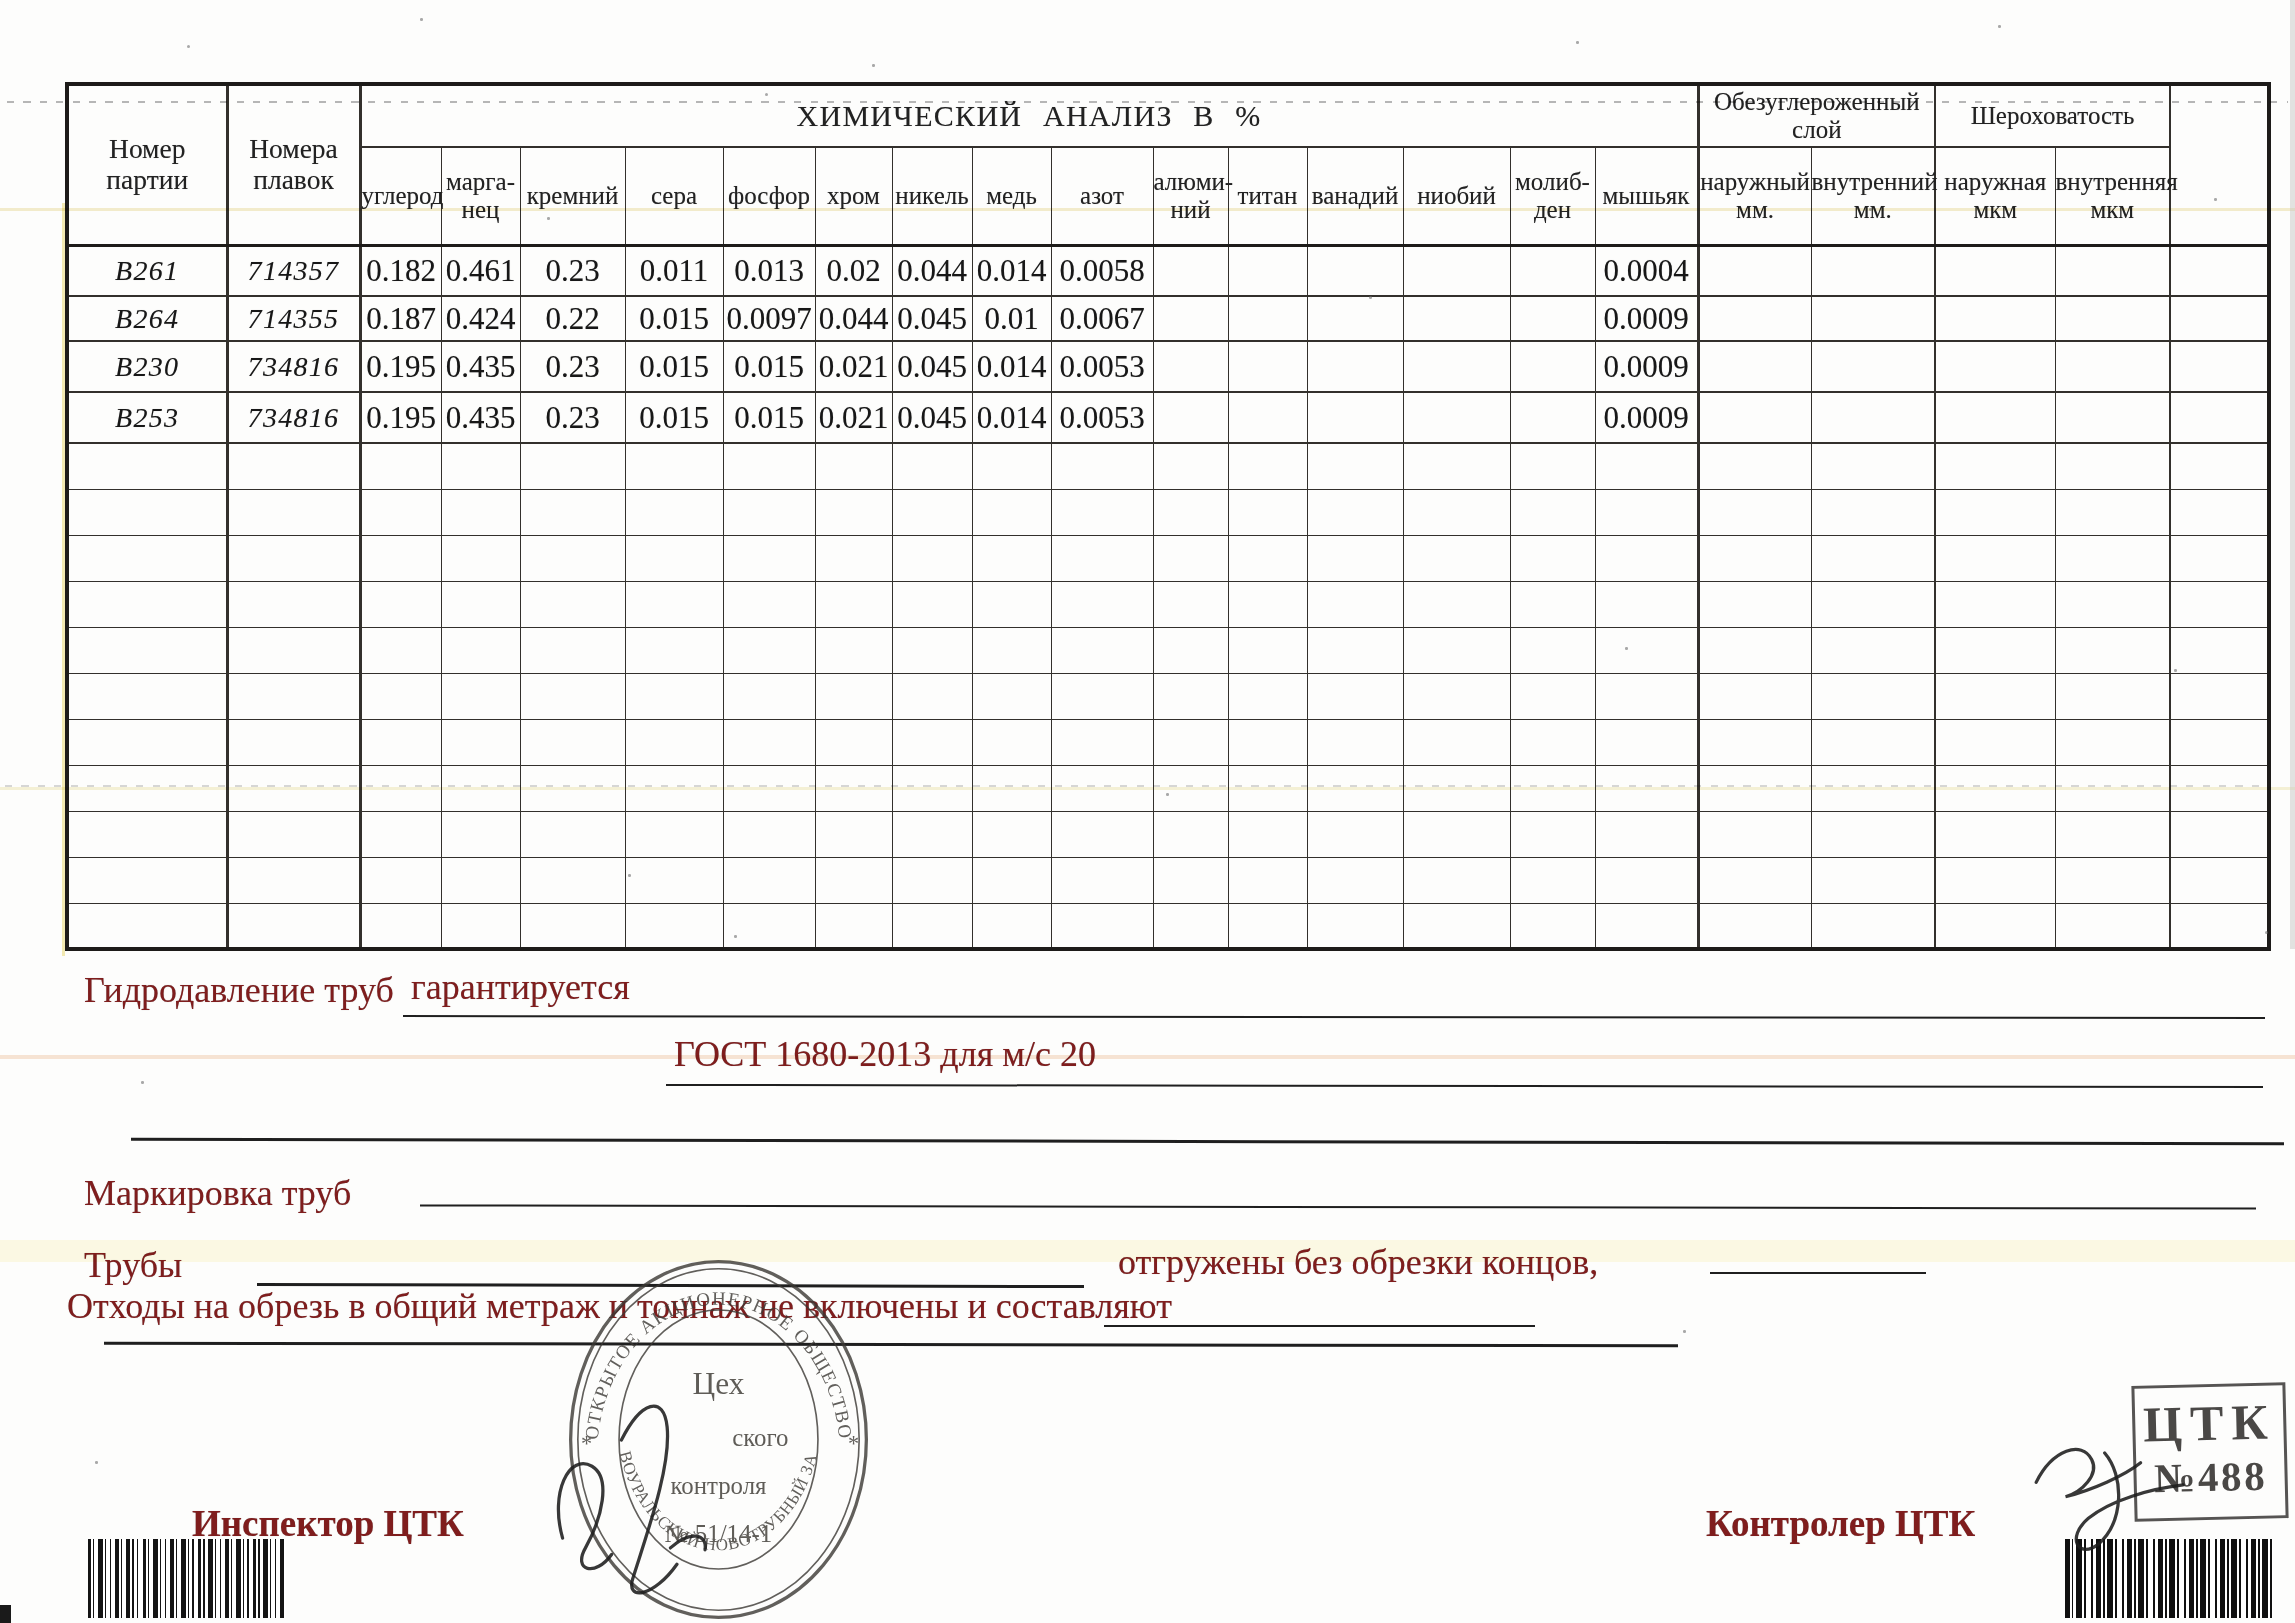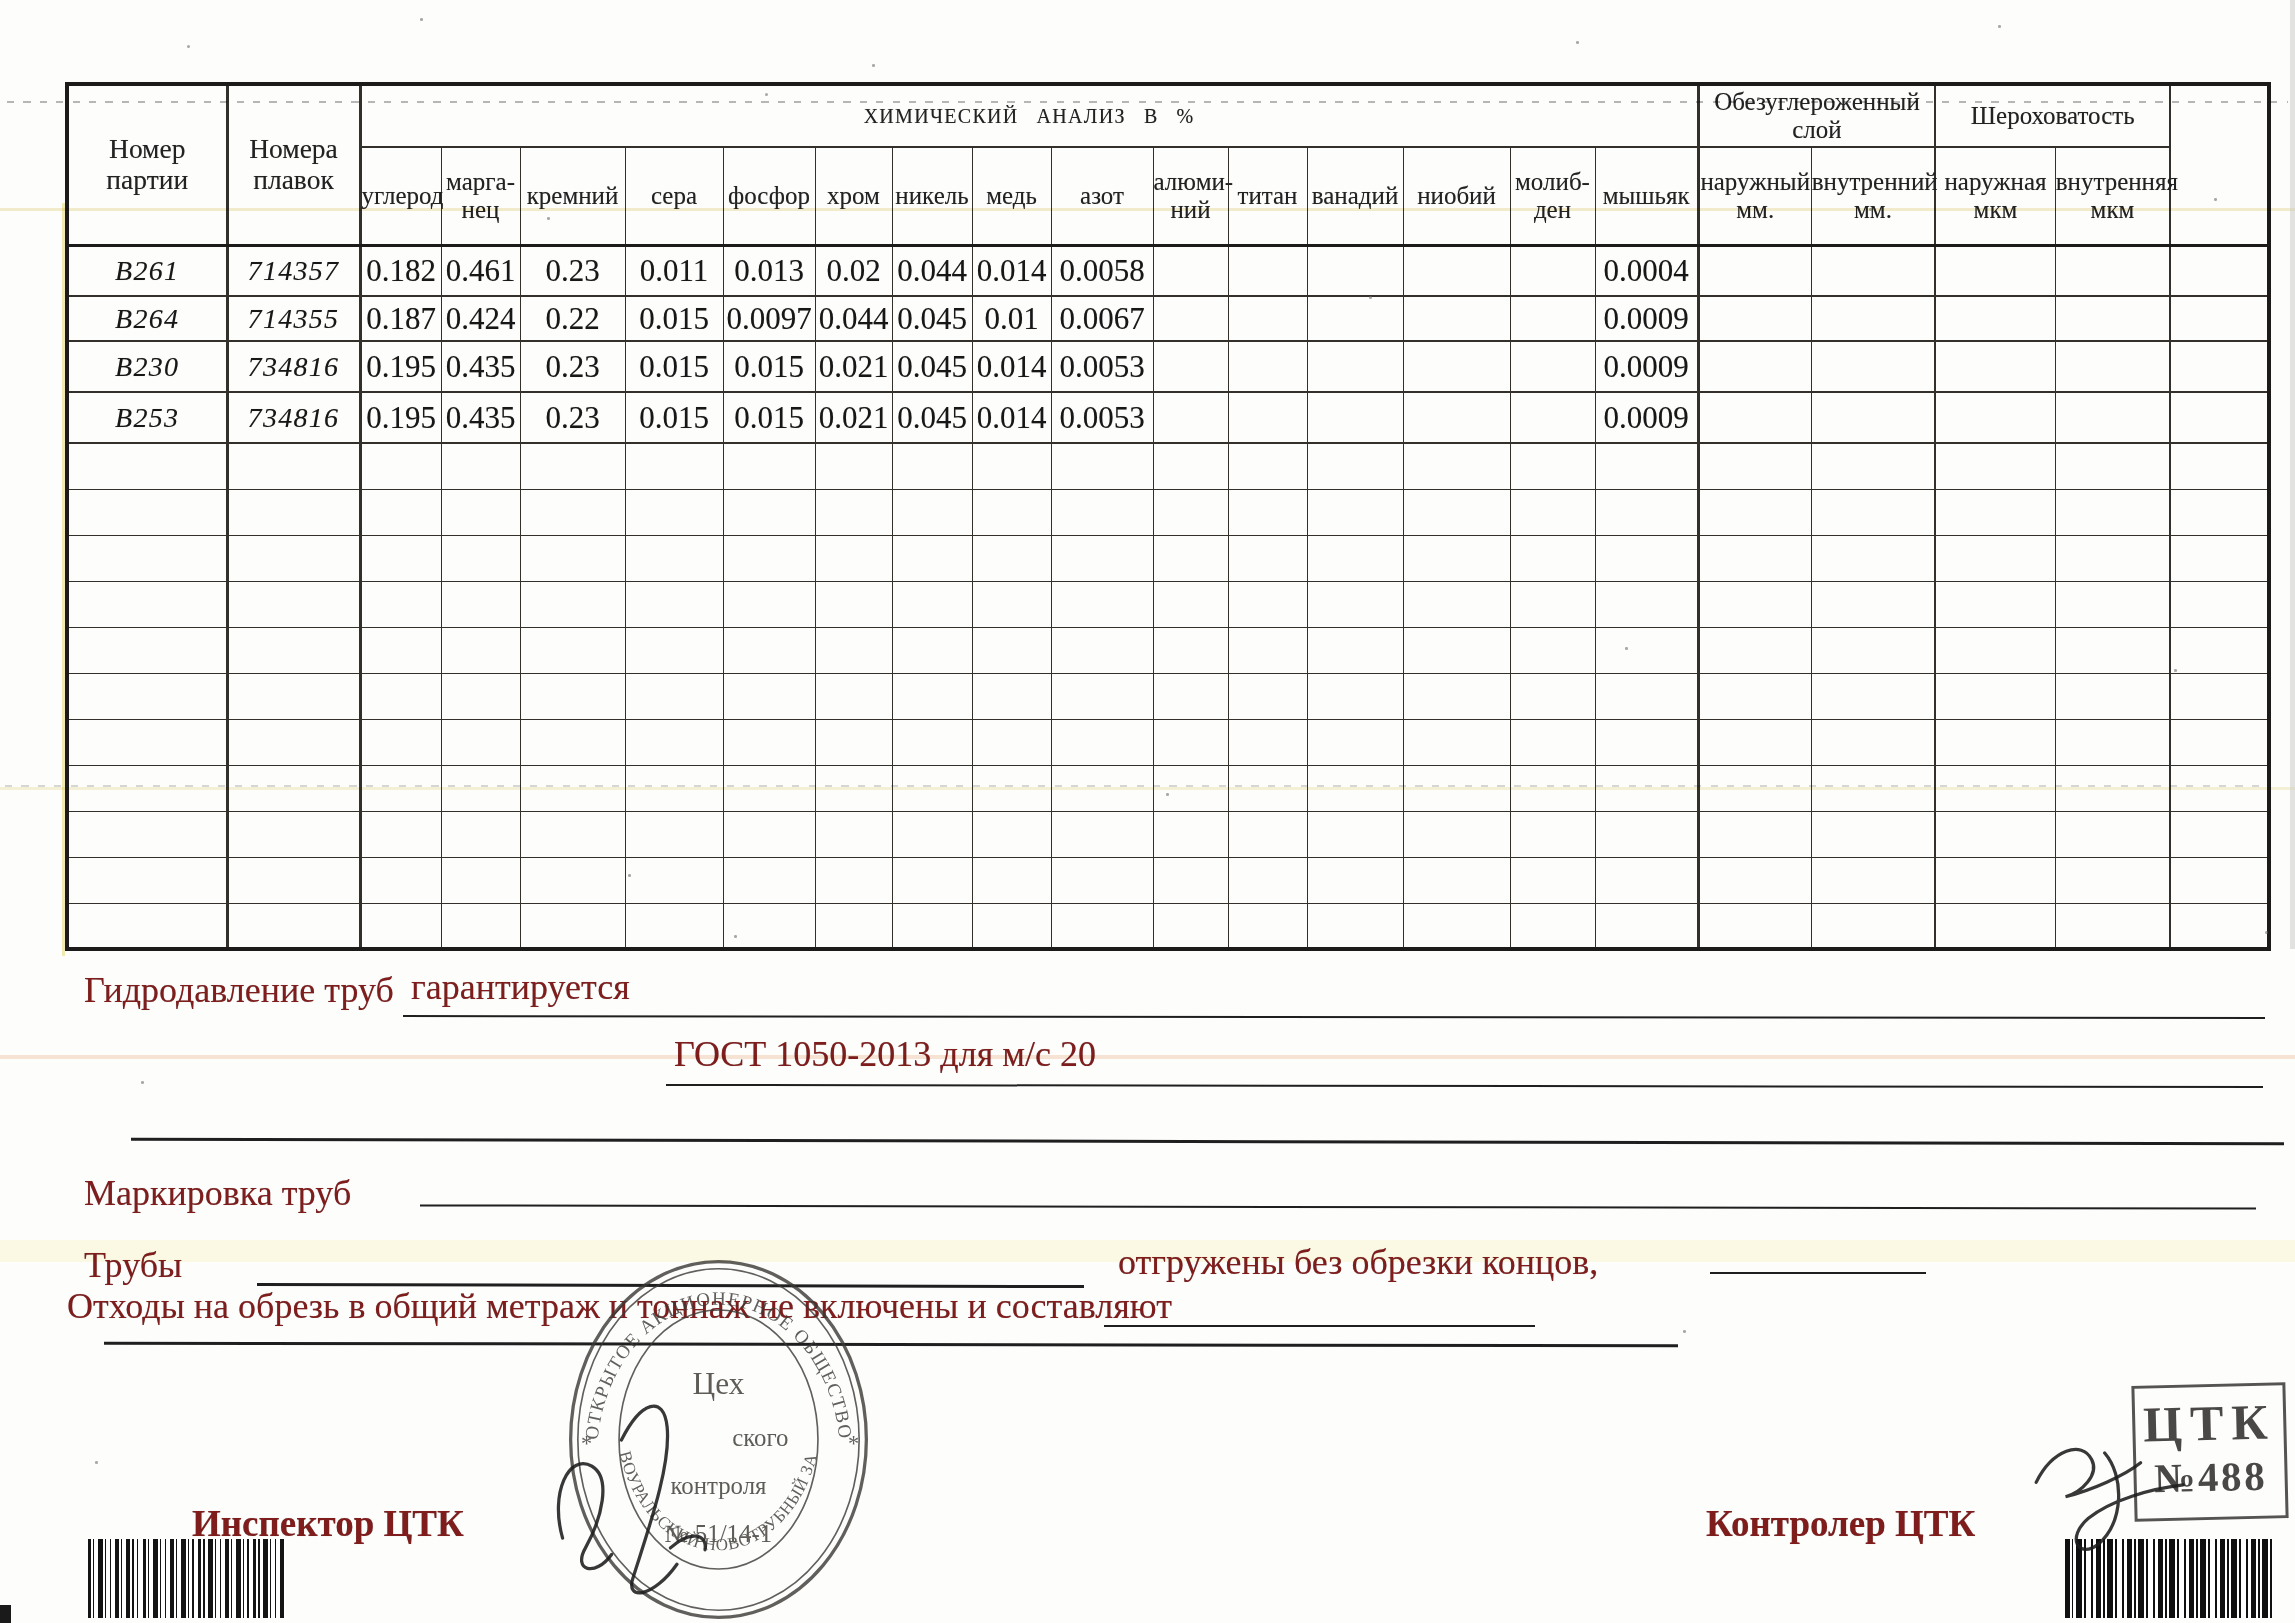--- a/index.html
+++ b/index.html
@@ -8,21 +8,21 @@
   .page{position:absolute;inset:0;background:#fdfdfc;}
 
   
   #tbl{position:absolute;left:65px;top:82px;width:2201px;border-collapse:collapse;
        table-layout:fixed;border:4.6px solid #1d1b19;}
   #tbl th,#tbl td{border:1.3px solid #33302c;font-weight:normal;text-align:center;
        vertical-align:middle;padding:0;white-space:pre-line;overflow:visible;
        text-shadow:0 0 0.7px rgba(20,20,20,.35);}
   #tbl th{font-size:25px;line-height:1.12;color:#222;}
   #tbl .hp{font-size:27.5px;}
-  #tbl .title{font-size:20px;letter-spacing:1.3px;word-spacing:11.8px;}
+  #tbl .title{font-size:30px;letter-spacing:1.3px;word-spacing:11.8px;}
   #tbl .grp{font-size:25px;}
   #tbl .g{border-bottom-width:2px;}
   #tbl .sh{border-bottom:3.3px solid #1d1b19;}
   #tbl .span2{border-bottom:3.3px solid #1d1b19;}
   #tbl td{font-size:31px;color:#171717;}
   #tbl td.id-col{font-size:28px;letter-spacing:1.3px;font-style:italic;}
   #tbl .vT{border-left-width:3.9px;}
   #tbl .vM{border-left-width:2px;}
   #tbl tr.data td{border-bottom-width:2px;}
 
@@ -487,21 +487,21 @@
           <td class=""></td>
           <td class=" vM"></td>
         </tr>
       </tbody>
   </table>
 
   <div class="txt" style="left:84px;top:969px;">Гидродавление труб</div>
   <div class="txt" style="left:411px;top:966px;">гарантируется</div>
   <div class="ln" style="left:403px;top:1016px;width:1862px;transform:rotate(0.06deg);"></div>
 
-  <div class="txt" style="left:674px;top:1033px;">ГОСТ 1050-2013 для м/с 20</div>
+  <div class="txt" style="left:674px;top:1033px;">ГОСТ 1680-2013 для м/с 20</div>
   <div class="ln" style="left:666px;top:1085px;width:1597px;transform:rotate(0.08deg);"></div>
 
   <div class="ln" style="left:131px;top:1140px;width:2153px;height:2.6px;transform:rotate(0.12deg);"></div>
 
   <div class="txt" style="left:84px;top:1172px;">Маркировка труб</div>
   <div class="ln" style="left:420px;top:1206px;width:1836px;transform:rotate(0.1deg);"></div>
 
   <div class="txt" style="left:84px;top:1244px;">Трубы</div>
   <div class="ln" style="left:257px;top:1284px;width:827px;height:2.6px;transform:rotate(0.15deg);"></div>
   <div class="txt" style="left:1118px;top:1241px;">отгружены без обрезки концов,</div>

